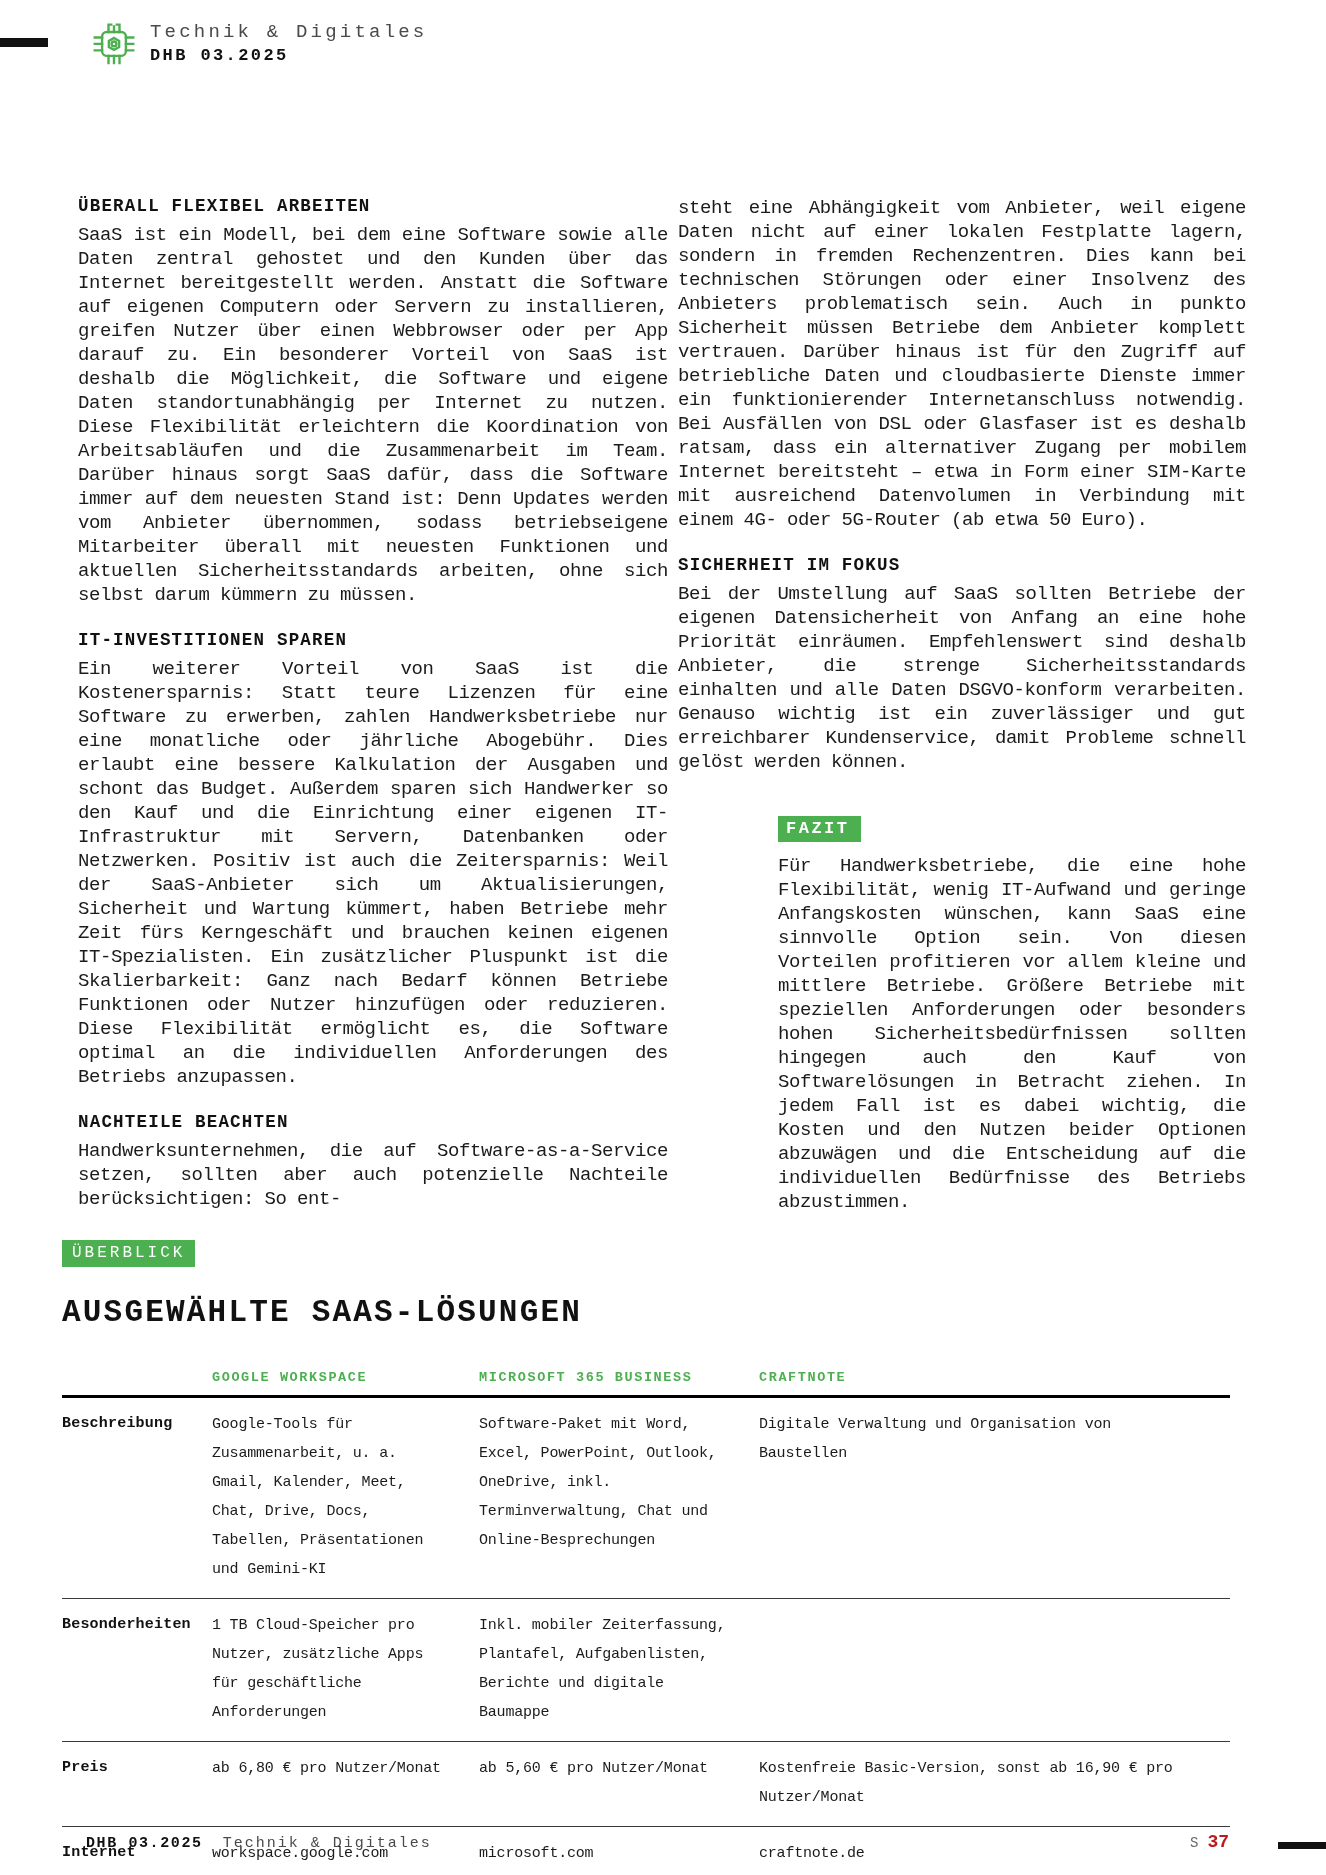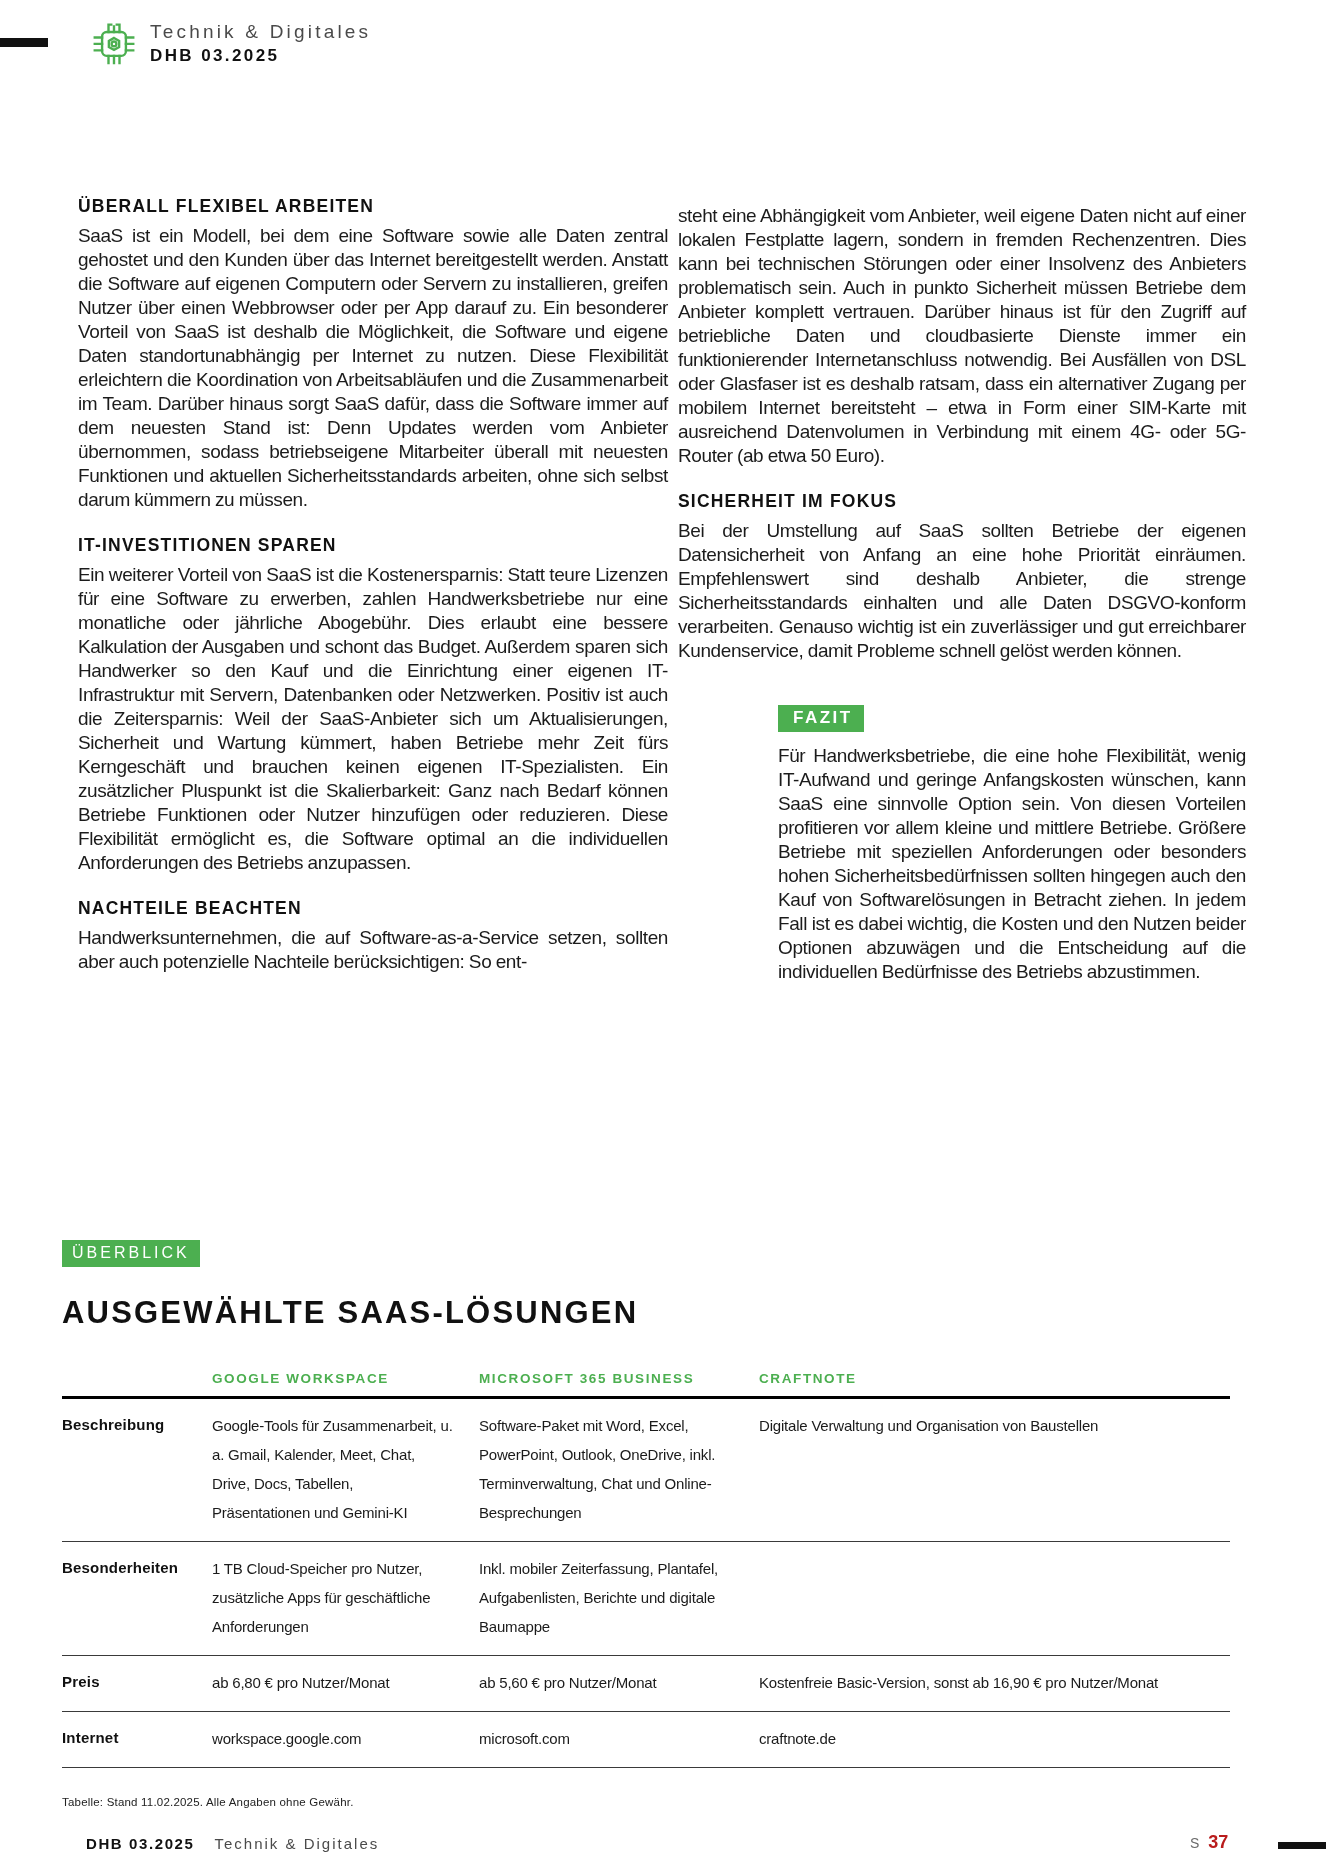--- a/index.html
+++ b/index.html
@@ -1,48 +1,48 @@
 <!DOCTYPE html>
 <html lang="de" style="--accent: #4CAF50;"><head>
 <meta charset="utf-8">
 <style>
   :root{ --accent:#4CAF50; --ink:#1b1b1b; --gray:#4a4a4a; }
   *{ margin:0; padding:0; box-sizing:border-box; }
   html,body{ background:#ffffff; }
   .page{
     position:relative; width:1326px; height:1875px; background:#ffffff;
-    font-family:Liberation Sans, sans-serif; color:var(--ink); overflow:hidden;
+    font-family:Liberation Mono, monospace; color:var(--ink); overflow:hidden;
   }
   
   .top-left-bar{ position:absolute; left:0; top:38px; width:48px; height:9px; background:#111; }
   .masthead{ position:absolute; left:92px; top:20px; display:flex; align-items:center; gap:14px; }
   .chip{ width:44px; height:46px; flex:0 0 auto; }
   .masthead-text{ display:flex; flex-direction:column; gap:3px; }
   .masthead-section{ font-size:19px; color:var(--gray); letter-spacing:3.2px; }
   .masthead-issue{ font-size:17px; font-weight:bold; color:#111; letter-spacing:2.4px; }
   
   .columns{
     position:absolute; left:78px; top:196px; width:1180px;
     display:flex; gap:10px;
   }
   .col{ text-align:justify; }
   .col-left{ width:590px; flex:0 0 590px; }
-  .col-right{ width:568px; flex:0 0 568px;margin-top:8px; }
+  .col-right{ width:568px; flex:0 0 568px; }
   .sec-heading{
     font-size:17.5px; font-weight:bold; color:#111; letter-spacing:1.2px;
     margin:0 0 7px 0; text-align:left;
   }
   .col p.body{
     font-size:19px; line-height:24px; letter-spacing:-0.4px; word-spacing:-0.5px;
     color:var(--ink); margin:0 0 23px 0;
   }
   .fazit{ margin-top:42px; margin-left:100px; text-align:justify; }
   .fazit-label{
     display:inline-block; background:var(--accent); color:#fff; font-weight:bold;
-    font-size:17px; letter-spacing:2.5px; padding:3px 11px 4px 15px;
+    font-size:17px; letter-spacing:2.5px; padding:3px 11px 4px 8px;
   }
   .fazit-body{
     margin-top:12px; font-size:19px; line-height:24px; letter-spacing:-0.4px;
     word-spacing:-0.5px; color:var(--ink);
   }
   
   .overview{ position:absolute; left:62px; top:1240px; width:1168px; }
   .overview-label{
     display:inline-block; background:var(--accent); color:#fff;
     font-size:16px; letter-spacing:3px; padding:4px 10px 5px 10px;

